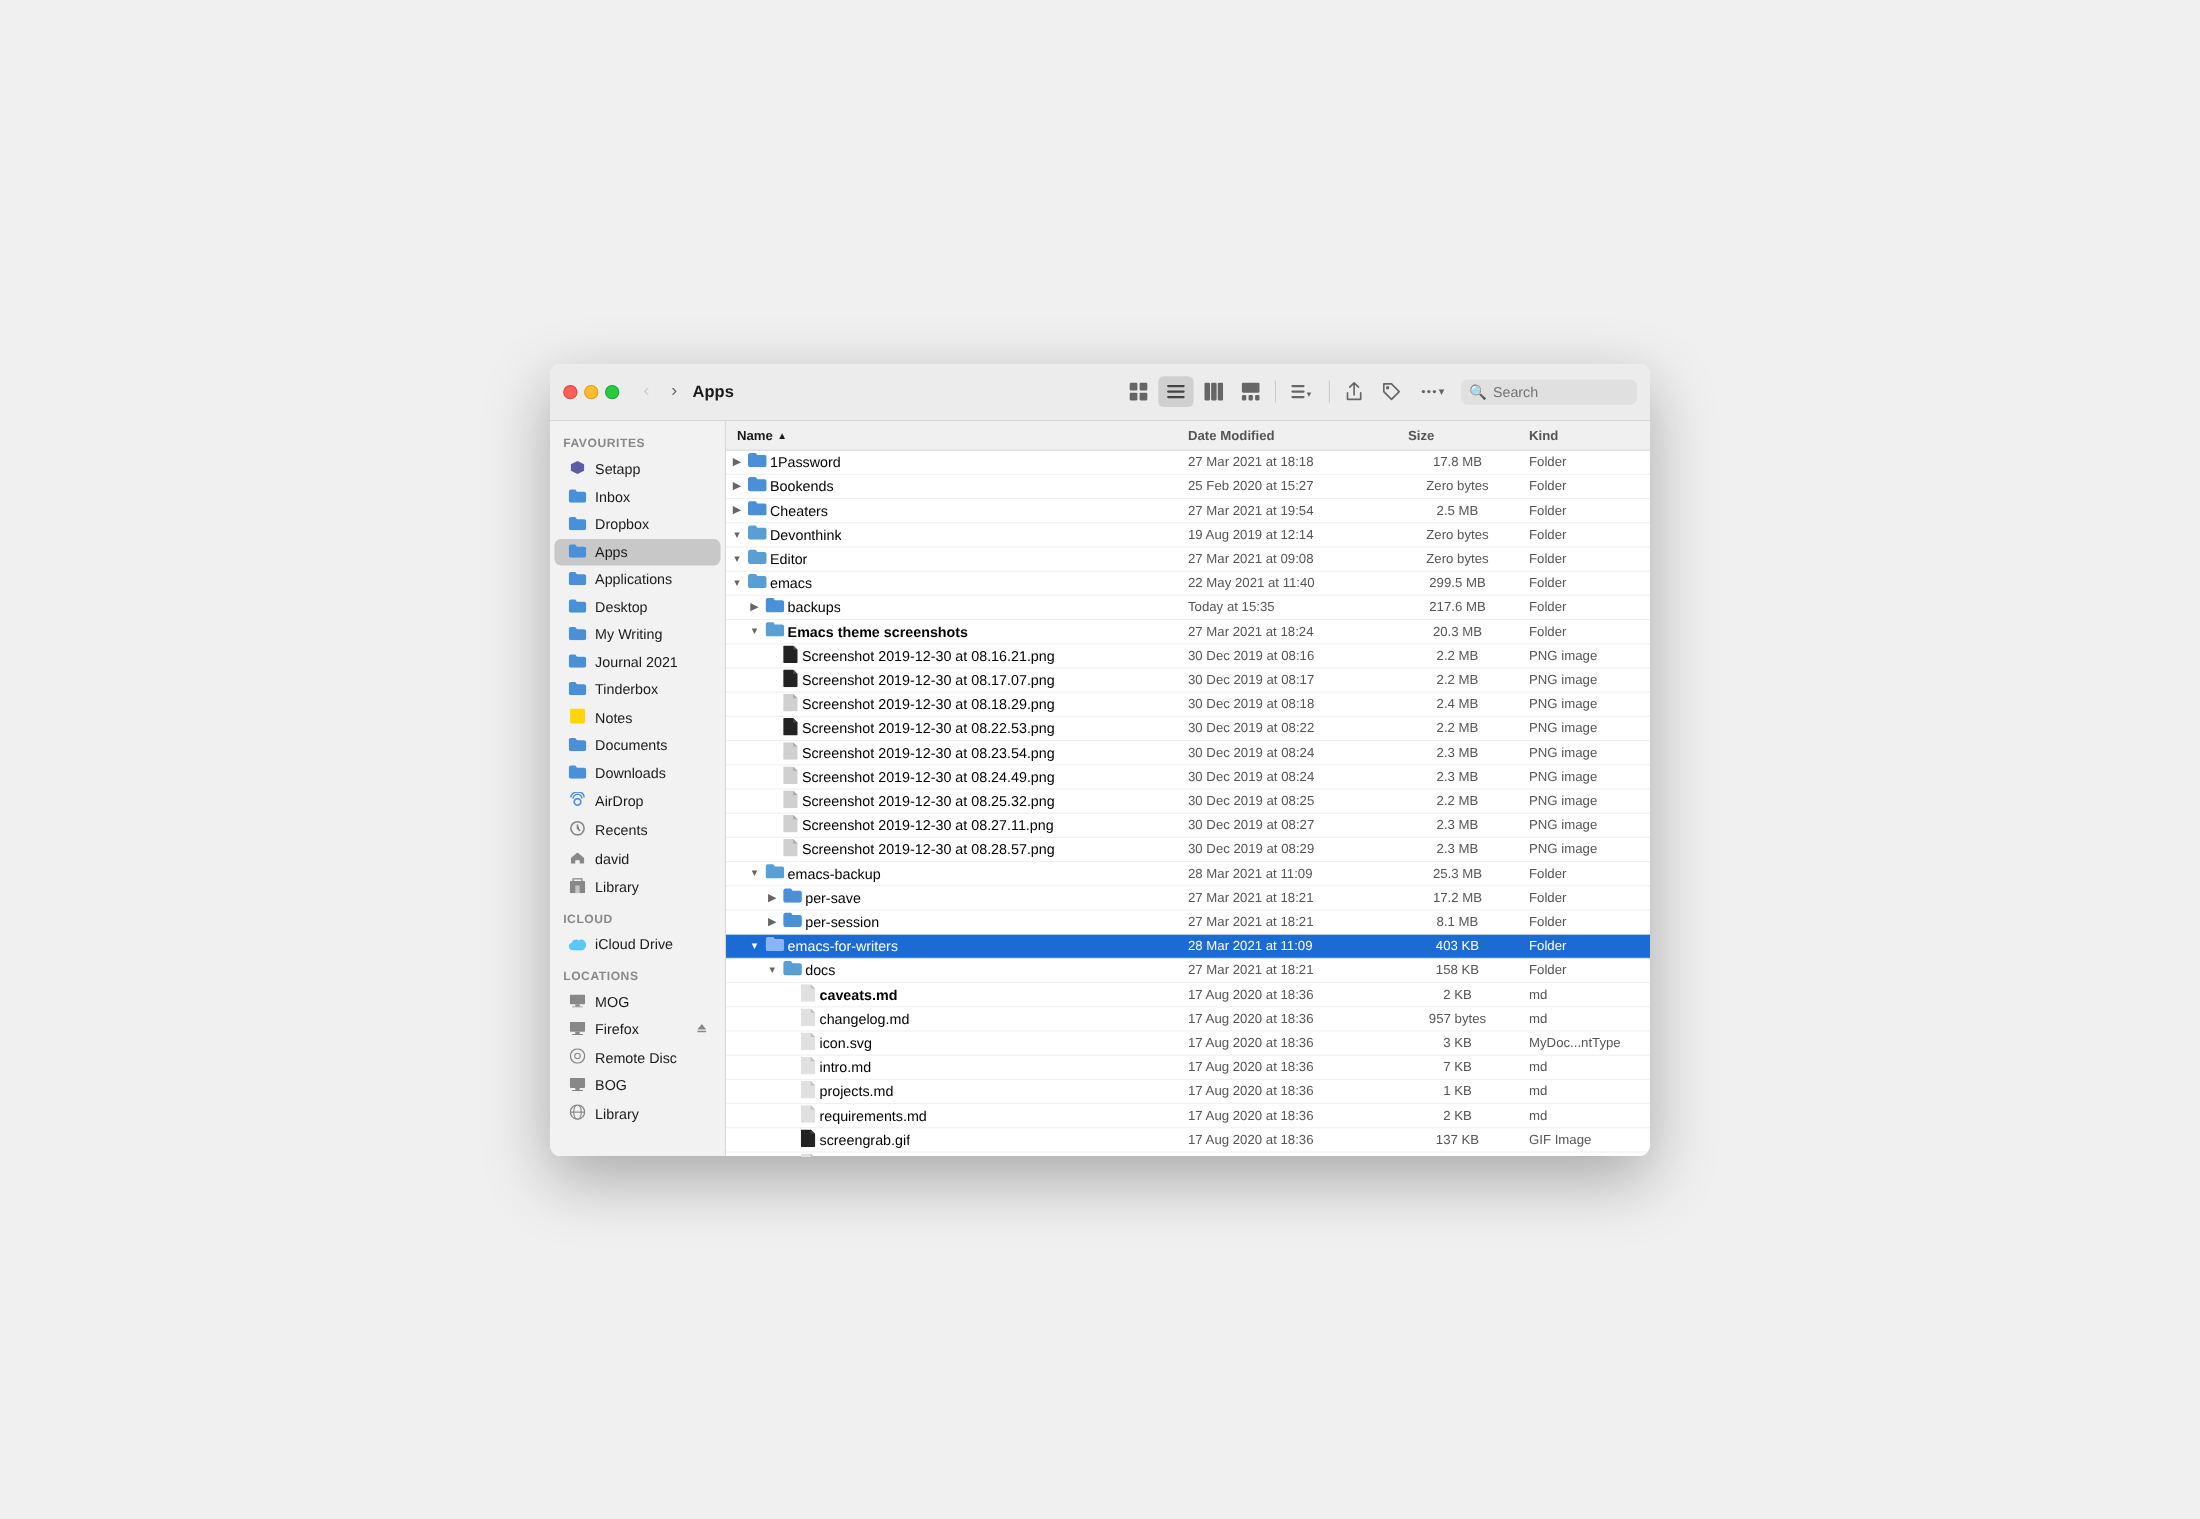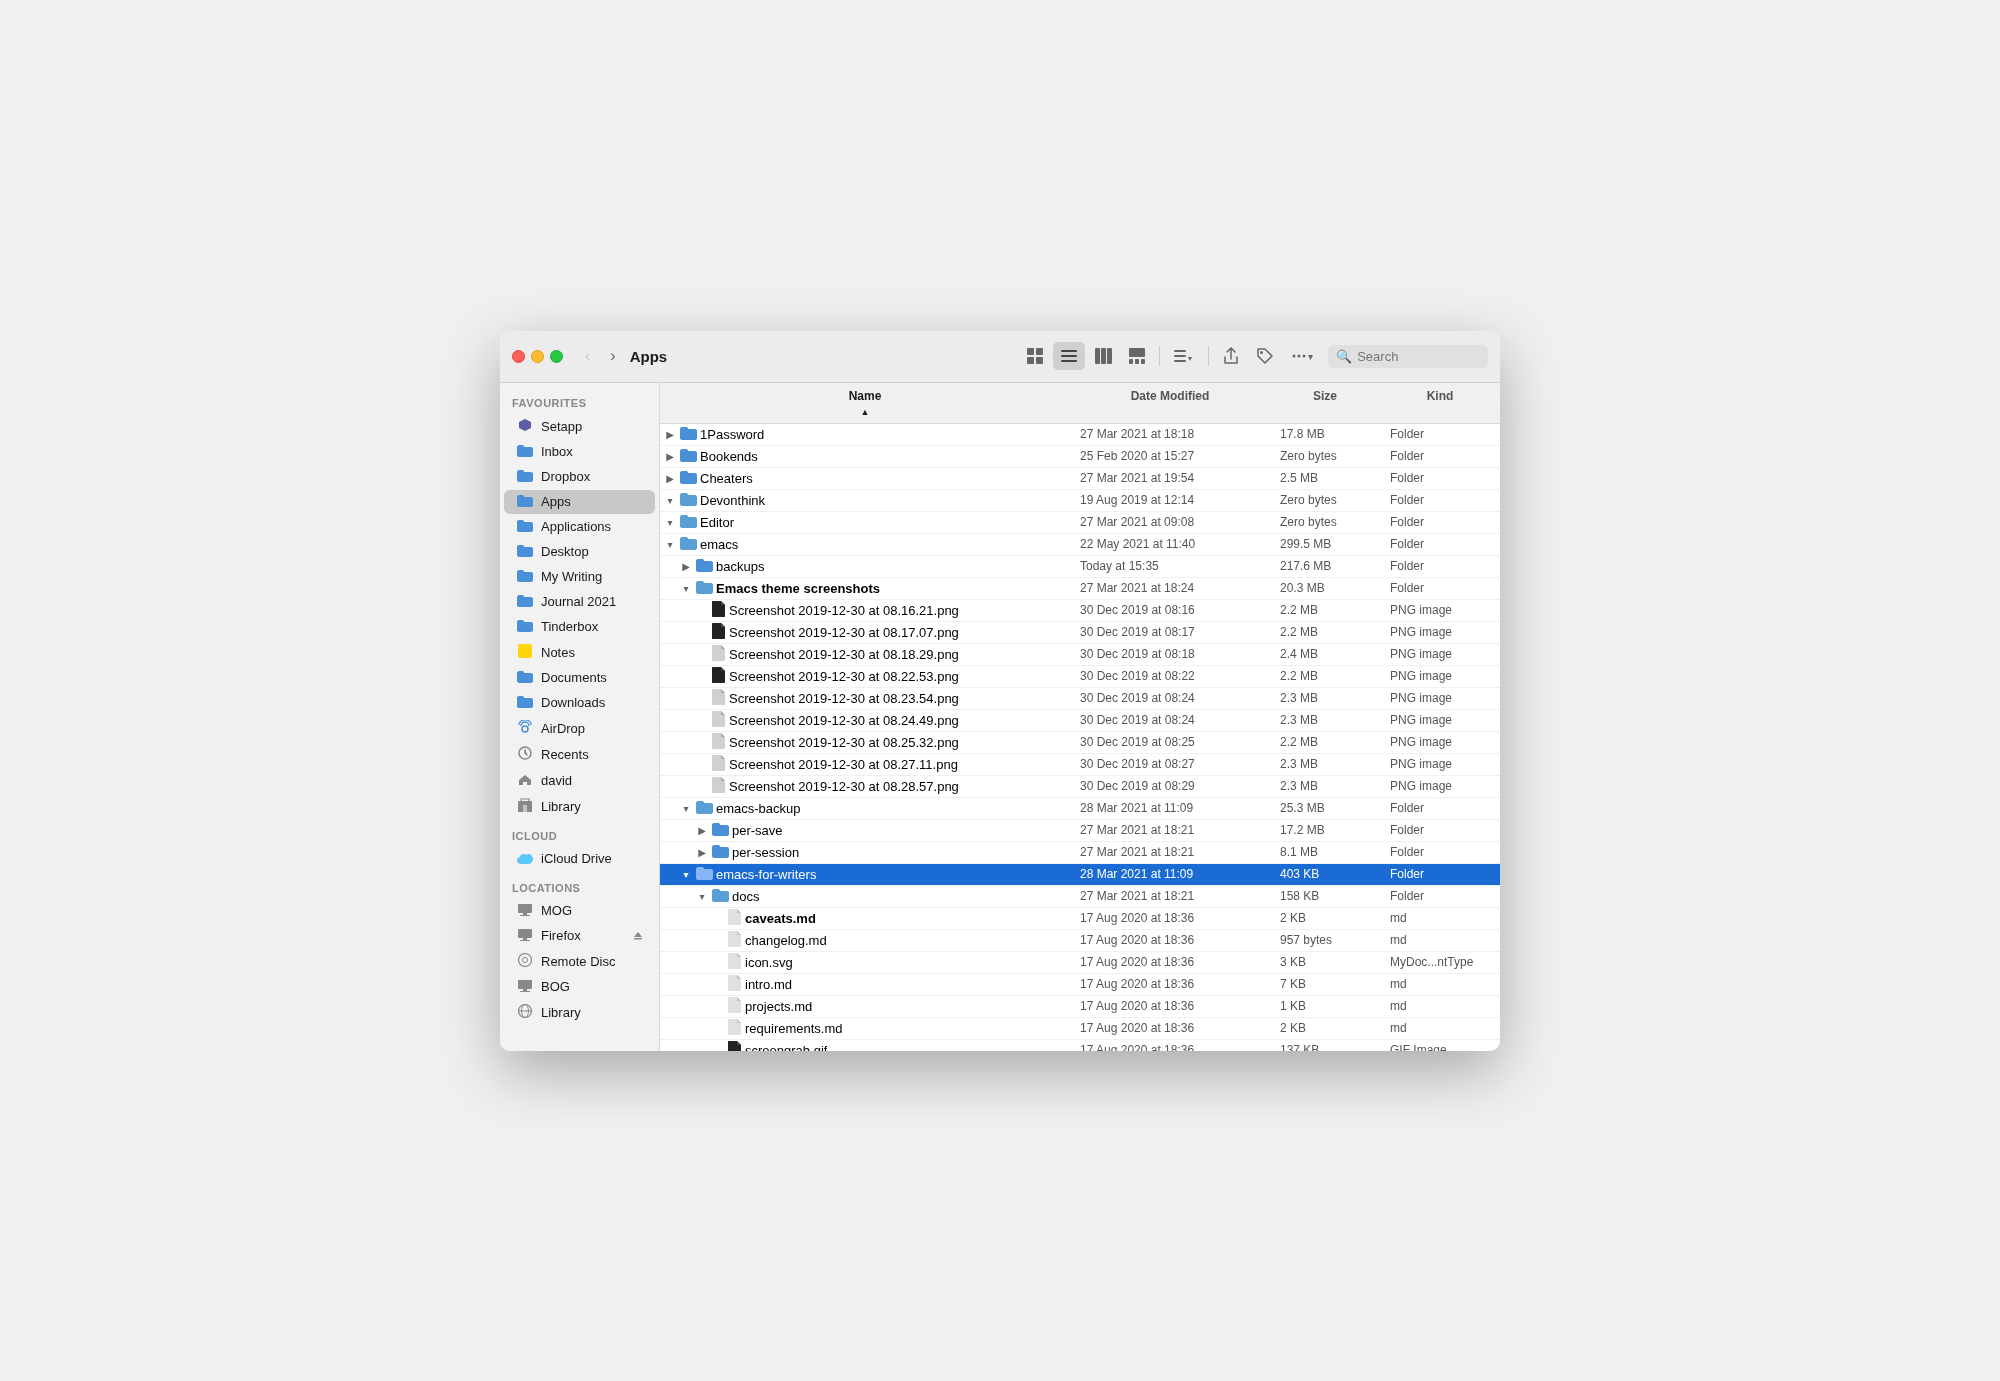--- a/index.html
+++ b/index.html
@@ -167,21 +167,20 @@
     }
     .col-header {
       font-size: 12px;
       font-weight: 600;
       color: #555;
       padding: 0 10px;
       display: flex;
       align-items: center;
       gap: 4px;
       cursor: pointer;
-      flex-direction: column;
     }
     .col-header.sorted { color: #1a1a1a; }
     .file-rows { flex: 1; }
     .file-row {
       display: grid;
       grid-template-columns: 1fr 200px 110px 120px;
       align-items: center;
       min-height: 22px;
       border-bottom: 1px solid #f0f0f0;
       cursor: pointer;
@@ -222,21 +221,21 @@
       white-space: nowrap;
       overflow: hidden;
       text-overflow: ellipsis;
     }
     .file-meta {
       font-size: 12px;
       color: #555;
       padding: 0 10px;
       white-space: nowrap;
     }
-    .file-meta.right { text-align: left; }
+    .file-meta.right { text-align: center; }
     
     .file-area::-webkit-scrollbar { width: 8px; }
     .file-area::-webkit-scrollbar-track { background: transparent; }
     .file-area::-webkit-scrollbar-thumb { background: #c0c0c0; border-radius: 4px; }
     .sidebar::-webkit-scrollbar { width: 6px; }
     .sidebar::-webkit-scrollbar-track { background: transparent; }
     .sidebar::-webkit-scrollbar-thumb { background: #c0c0c0; border-radius: 3px; }
   </style>
 </head>
 <body>

